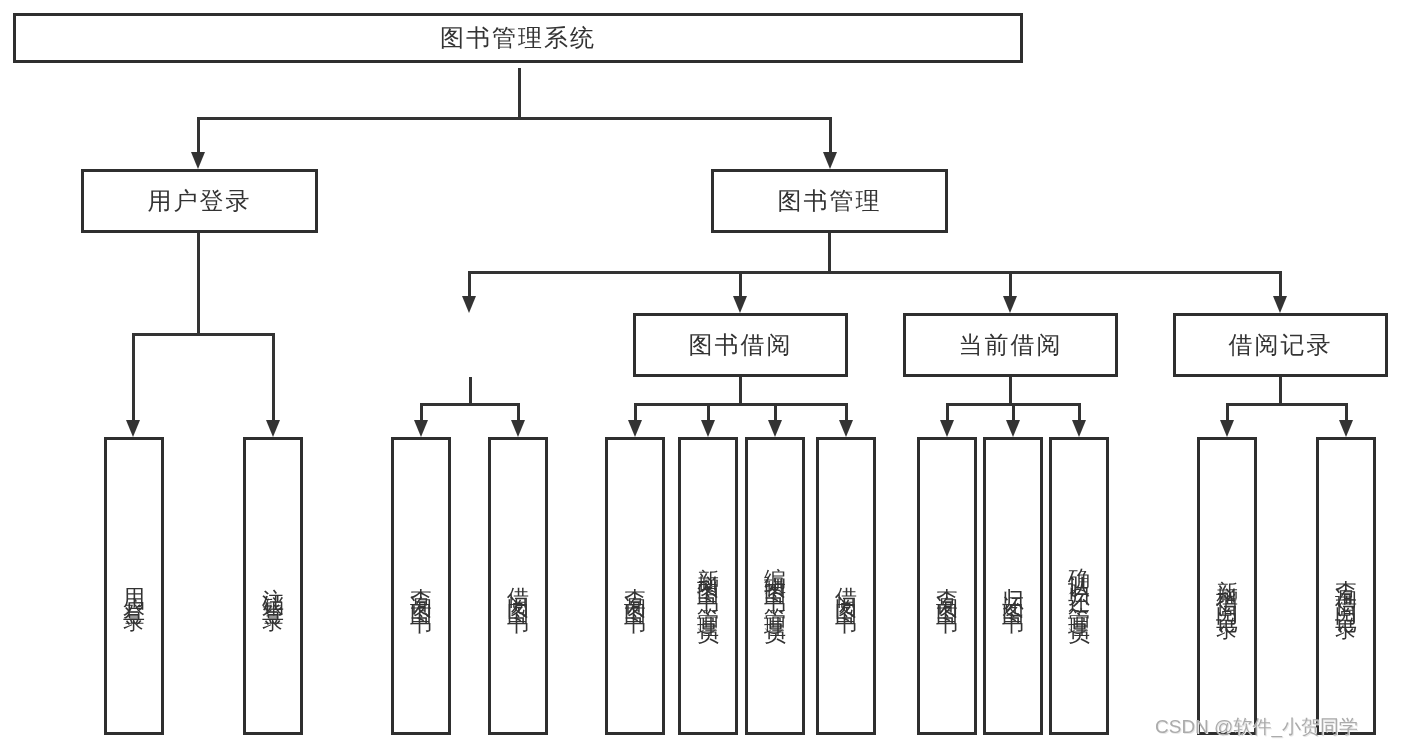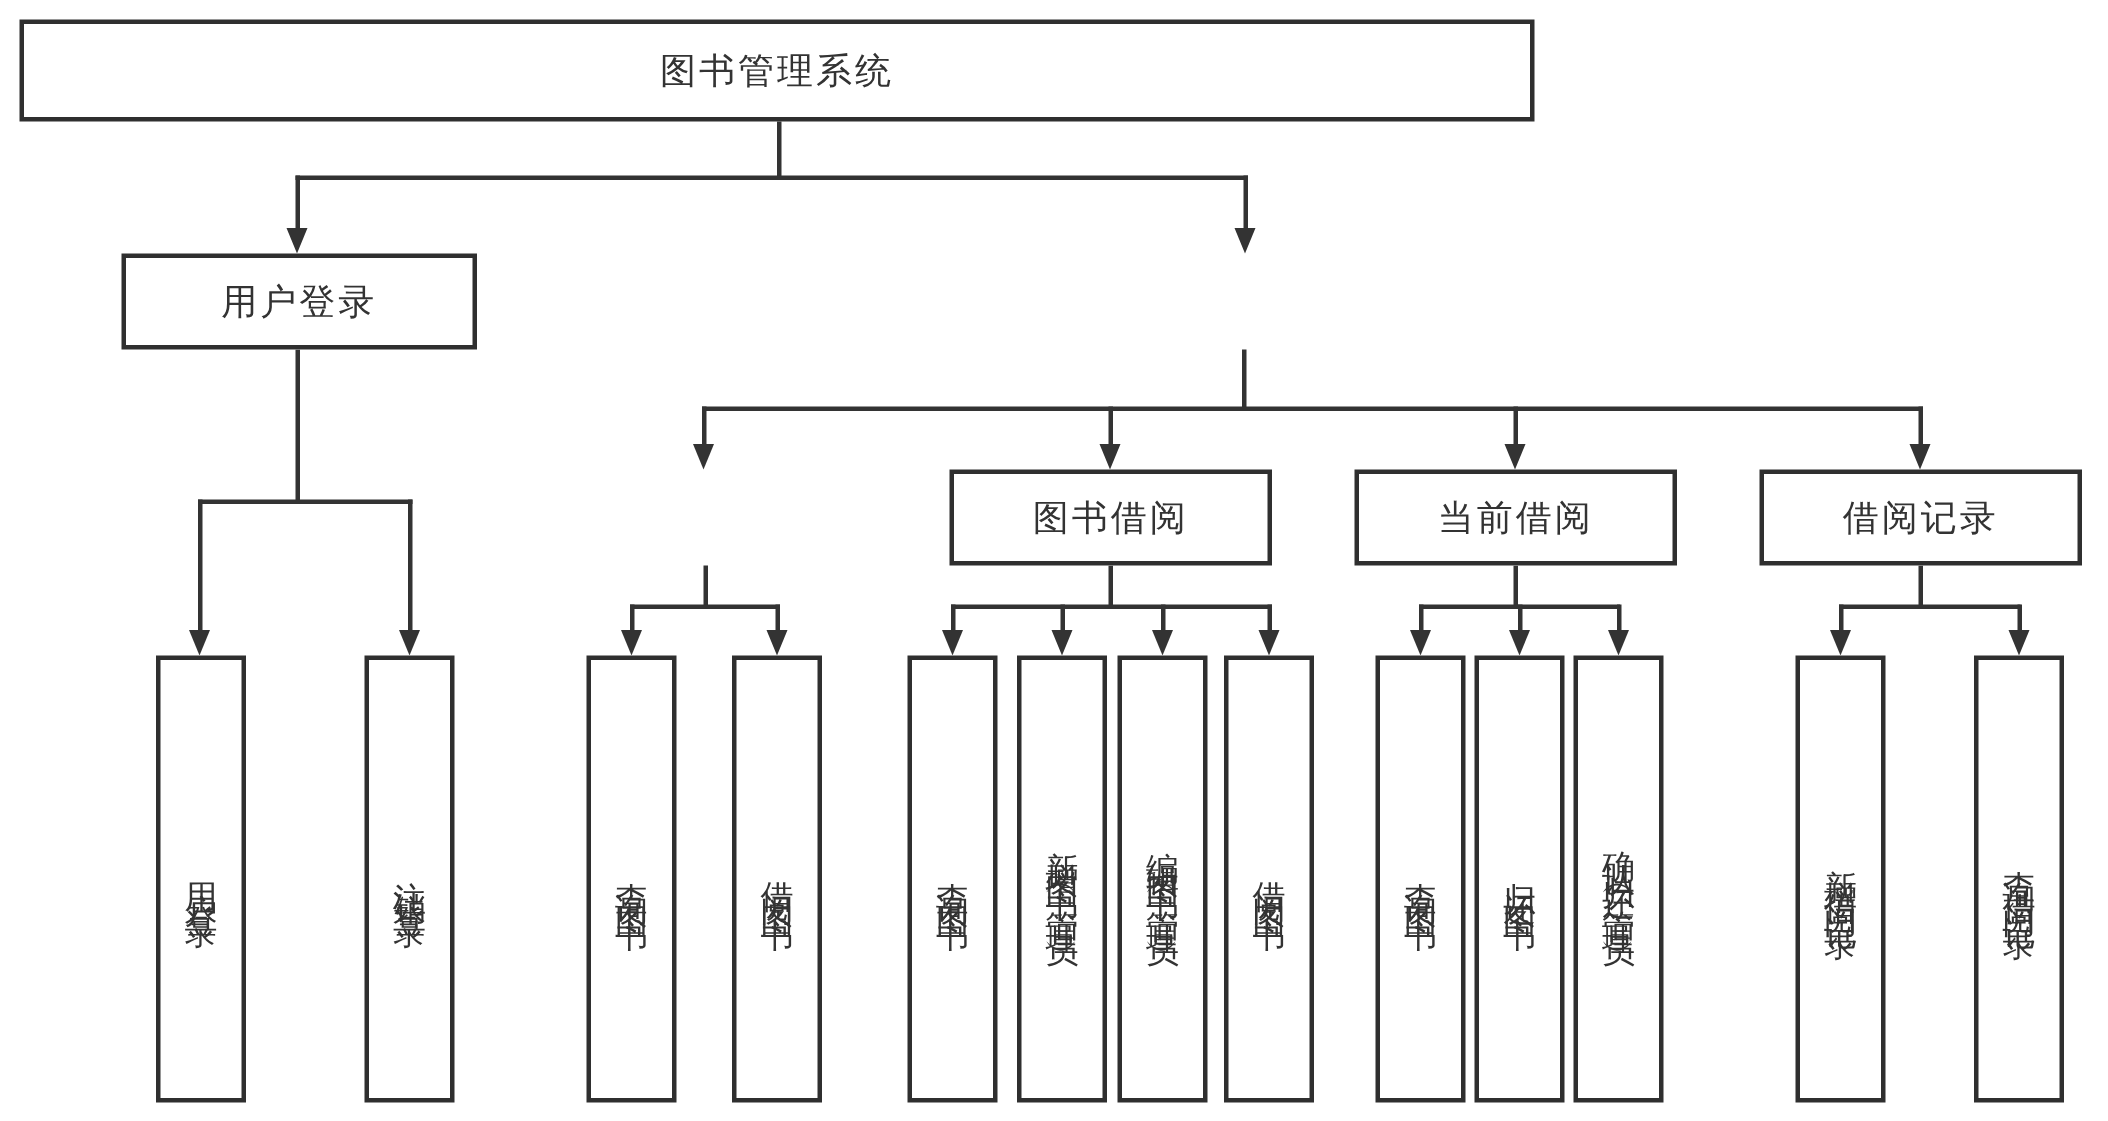--- a/index.html
+++ b/index.html
@@ -81,26 +81,29 @@
   <div class="v" style="left:1078px;top:403px;height:20px"></div>
   <div class="ah" style="left:1072px;top:420px"></div>
 
   <div class="v" style="left:1279px;top:377px;height:29px"></div>
   <div class="h" style="left:1226px;top:403px;width:121px"></div>
   <div class="v" style="left:1226px;top:403px;height:20px"></div>
   <div class="ah" style="left:1220px;top:420px"></div>
   <div class="v" style="left:1345px;top:403px;height:20px"></div>
   <div class="ah" style="left:1339px;top:420px"></div>
 
-  <div class="hbox" style="left:13px;top:13px;width:1010px;height:68px">
+  <div class="hbox" style="left:13px;top:13px;width:1010px;height:50px">
     <span>图书管理系统</span>
   </div>
 
   <div class="hbox" style="left:81px;top:169px;width:237px;height:64px">
     <span>用户登录</span>
+  </div>
+  <div class="hbox" style="left:711px;top:169px;width:237px;height:64px">
+    <span>图书管理</span>
   </div>
 
   <div class="hbox" style="left:633px;top:313px;width:215px;height:64px">
     <span>图书借阅</span>
   </div>
   <div class="hbox" style="left:903px;top:313px;width:215px;height:64px">
     <span>当前借阅</span>
   </div>
   <div class="hbox" style="left:1173px;top:313px;width:215px;height:64px">
     <span>借阅记录</span>
@@ -143,14 +146,15 @@
     <span class="vtext">确认归还（管理员）</span>
   </div>
 
   <div class="vbox" style="left:1197px">
     <span class="vtext">新增借阅记录</span>
   </div>
   <div class="vbox" style="left:1316px">
     <span class="vtext">查询借阅记录</span>
   </div>
 
+  <div class="watermark">CSDN @软件_小贺同学</div>
 
 </div>
 
 </body></html>

